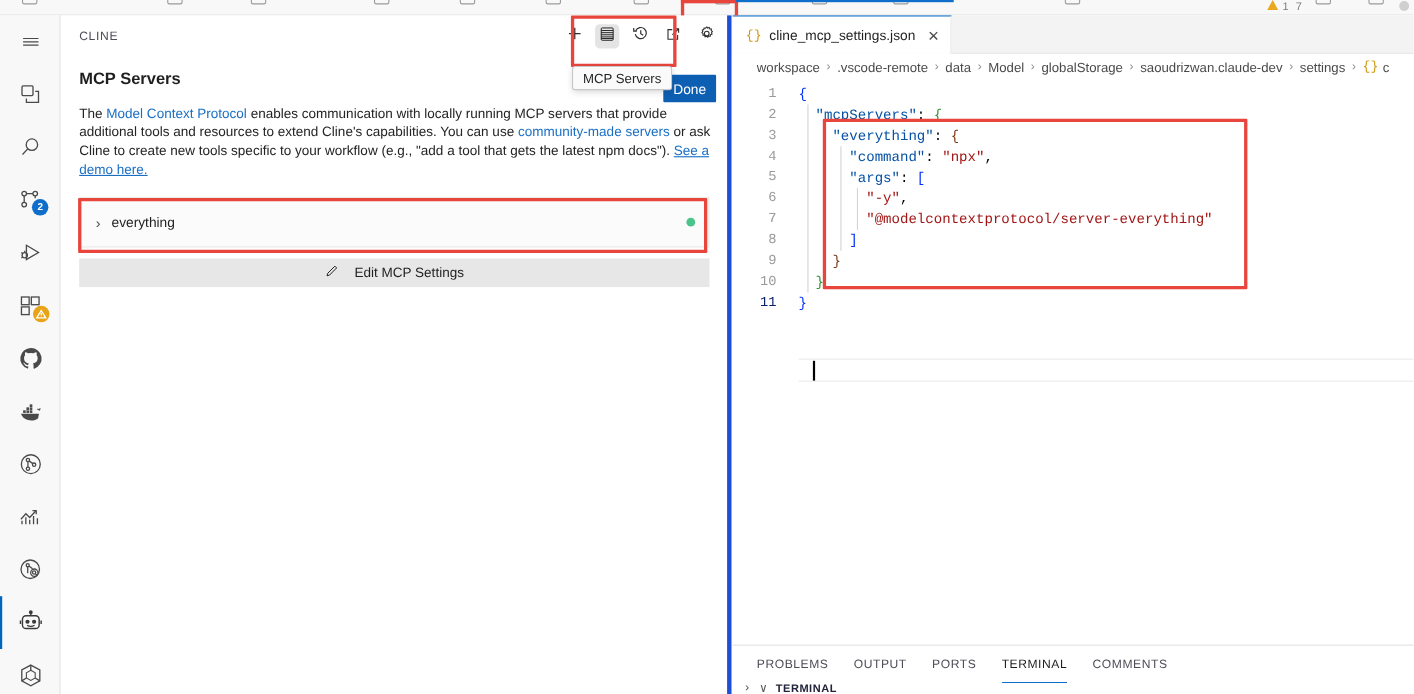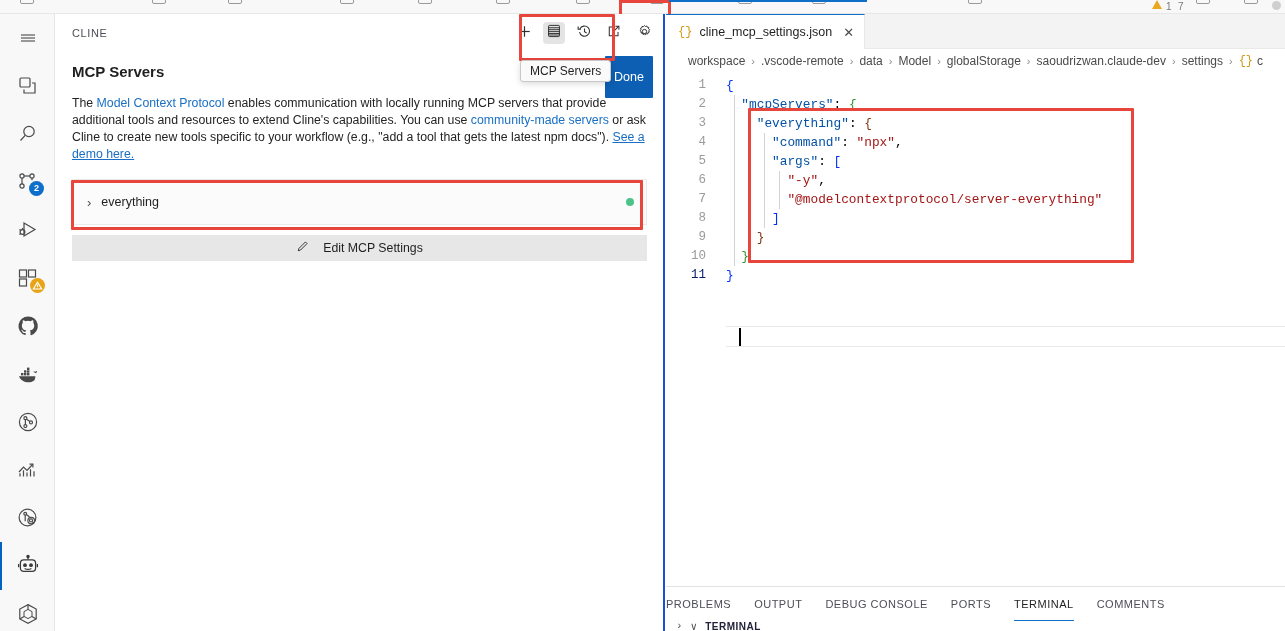--- a/index.html
+++ b/index.html
@@ -104,21 +104,21 @@
     justify-content: center;
     line-height: 1;
   }
 
   
   #cline-sidebar {
     position: absolute;
     left: 56px; top: 14px;
     width: 609px; height: 617px;
     background: #ffffff;
-    border-right: 2px solid #1d4ed8;
+    border-right: 4px solid #1d4ed8;
     overflow: hidden;
   }
   #cline-header {
     position: relative;
     height: 38px;
     display: flex;
     align-items: center;
     padding: 0 6px 0 16px;
   }
   #cline-title {
@@ -210,22 +210,22 @@
     justify-content: center;
     gap: 14px;
     font-size: 12.3px;
     color: #1f1f1f;
     cursor: pointer;
     font-family: "Liberation Sans", sans-serif;
   }
 
   #done-button {
     position: absolute;
-    right: 10px; top: 42px;
-    width: 48px; height: 42px;
+    right: 10px; top: 54px;
+    width: 48px; height: 25px;
     background: #0d5fb3;
     color: #ffffff;
     border: none;
     font-size: 12.5px;
     font-family: "Liberation Sans", sans-serif;
     cursor: pointer;
     border-radius: 1px;
   }
 
   #mcp-tooltip {
@@ -375,20 +375,21 @@
     left: 0; bottom: 0;
     width: 619px;
     height: 45px;
     background: #ffffff;
     border-top: 1px solid #e2e2e2;
   }
   #panel-tabs {
     display: flex;
     align-items: center;
     height: 34px;
+    padding-left: 22px;
     gap: 23px;
   }
   .panel-tab {
     font-size: 11px;
     letter-spacing: 0.5px;
     color: #4d4d57;
     cursor: pointer;
     height: 34px;
     display: flex;
     align-items: center;
@@ -779,21 +780,20 @@
   <div class="indent-guide" style="left: 68px; top: 23px; height: 171px;"></div>
       <div class="indent-guide" style="left: 83px; top: 42px; height: 133px;"></div>
       <div class="indent-guide" style="left: 98px; top: 61px; height: 95px;"></div>
       <div class="indent-guide" style="left: 113px; top: 99px; height: 38px;"></div>
     </div>
 
   <div id="panel">
     <div id="panel-tabs">
         <div class="panel-tab">PROBLEMS</div>
         <div class="panel-tab">OUTPUT</div>
-        <div class="panel-tab">DEBUG CONSOLE</div>
         <div class="panel-tab">PORTS</div>
         <div class="panel-tab active">TERMINAL</div>
         <div class="panel-tab">COMMENTS</div>
       </div>
     <div id="terminal-strip">
       <span class="tsym">›</span>
       <span class="tsym">∨</span>
       <span class="tlabel">TERMINAL</span>
     </div>
   </div>

